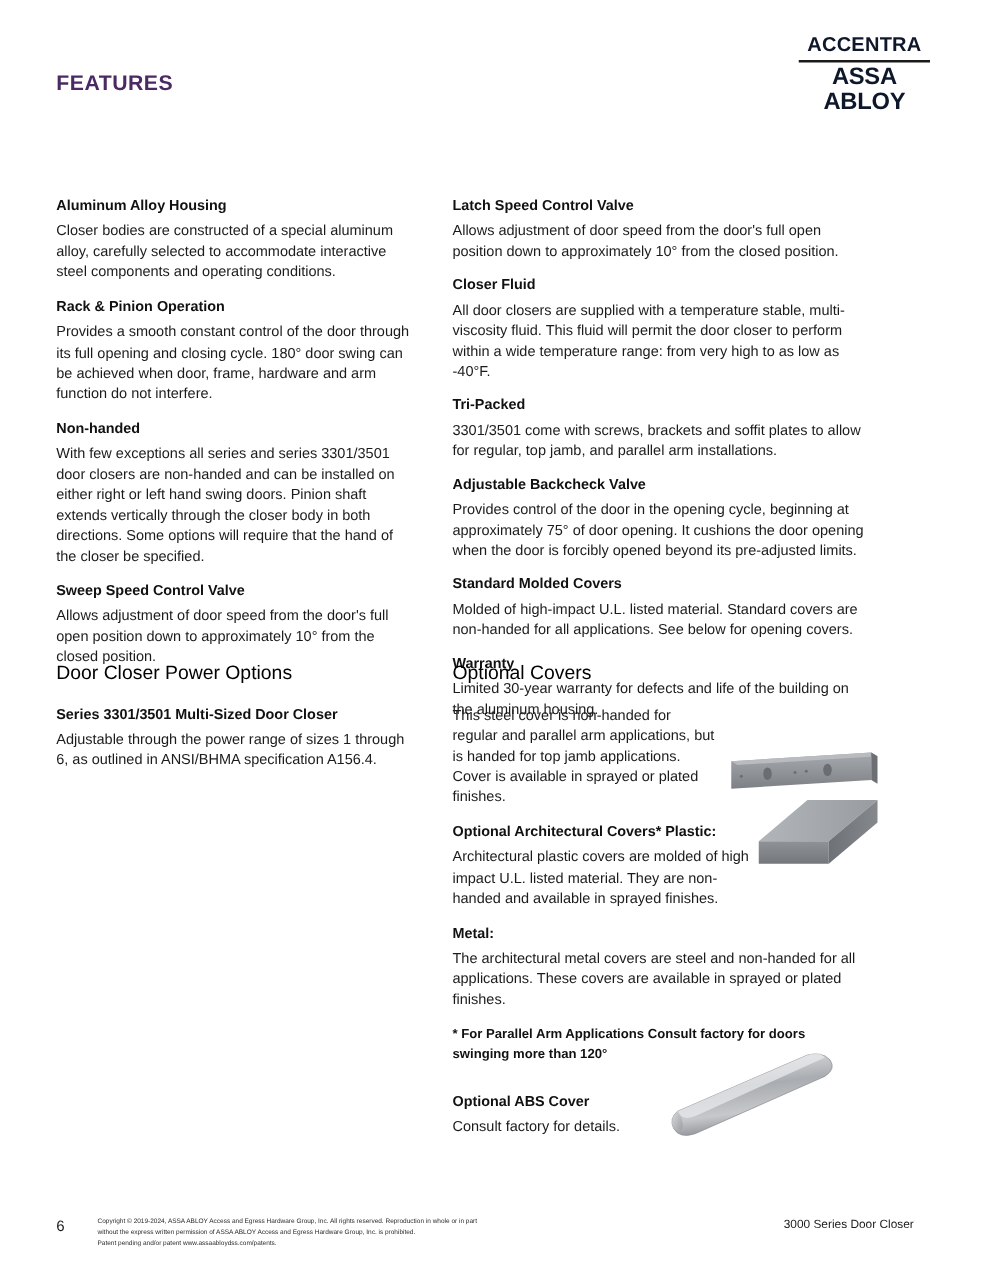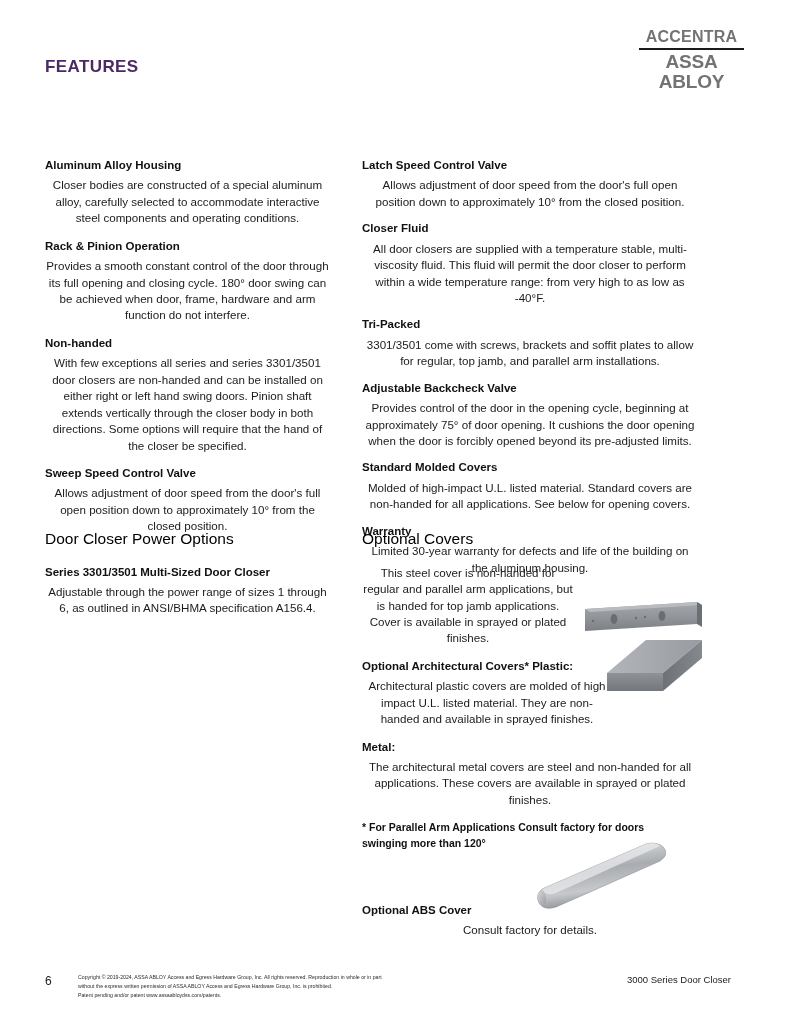--- a/index.html
+++ b/index.html
@@ -35,21 +35,21 @@
     font-weight: bold;
     letter-spacing: 0.4px;
     color: #4b2a63;
   }
   .brand-logo {
     position: absolute;
     right: 47px;
     top: 29px;
     width: 105px;
     text-align: center;
-    color: #737373;
+    color: #0f172a;
   }
   .brand-accentra {
     font-size: 16px;
     font-weight: bold;
     letter-spacing: 0.2px;
     line-height: 1.05;
   }
   .brand-rule {
     height: 2px;
     background: #1a1a1a;
@@ -93,21 +93,20 @@
     font-size: 11.5px;
     font-weight: bold;
     color: #111111;
     line-height: 1.25;
   }
   p.body {
     margin: 0 0 12px 0;
     font-size: 11.6px;
     line-height: 1.42;
     color: #1b1b1b;
-    text-align: center;
   }
   p.body.tight { margin-bottom: 11px; }
 
   h2.section {
     margin: 0 0 16px 0;
     font-size: 15.5px;
     font-weight: normal;
     color: #000000;
     line-height: 1.2;
   }
@@ -237,21 +236,21 @@
     <p class="body narrow-210">This steel cover is non-handed for regular and parallel arm applications, but is handed for top jamb applications. Cover is available in sprayed or plated finishes.</p>
 
     <h3 class="sub">Optional Architectural Covers* Plastic:</h3>
     <p class="body narrow-250">Architectural plastic covers are molded of high impact U.L. listed material. They are non-handed and available in sprayed finishes.</p>
 
     <h3 class="sub">Metal:</h3>
     <p class="body">The architectural metal covers are steel and non-handed for all applications. These covers are available in sprayed or plated finishes.</p>
 
     <p class="note-bold">* For Parallel Arm Applications Consult factory for doors swinging more than 120°</p>
 
-    <h3 class="sub" style="margin-top:52px;">Optional ABS Cover</h3>
+    <h3 class="sub" style="margin-top:24px;">Optional ABS Cover</h3>
     <p class="body">Consult factory for details.</p>
   </div>
 
   <div class="metal-cover-art">
     <svg width="122" height="98" viewBox="0 0 122 98">
       <defs>
         <linearGradient id="plateFace" x1="0" y1="0" x2="0" y2="1">
           <stop offset="0%" stop-color="#a6a9ad"></stop>
           <stop offset="55%" stop-color="#909398"></stop>
           <stop offset="100%" stop-color="#7c7f84"></stop>

